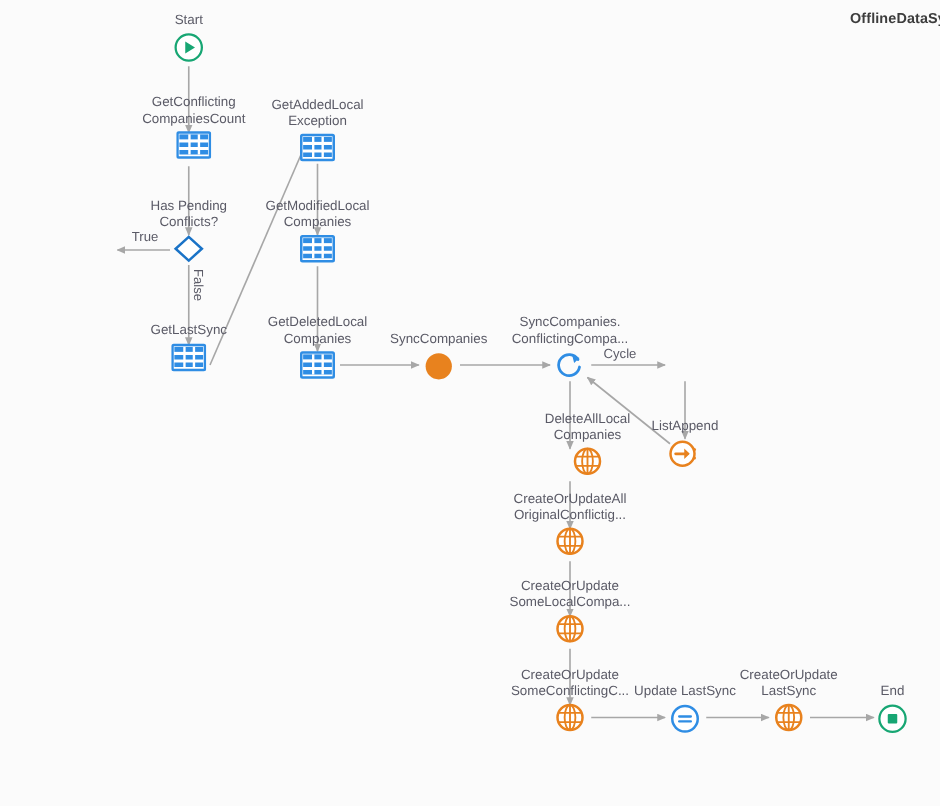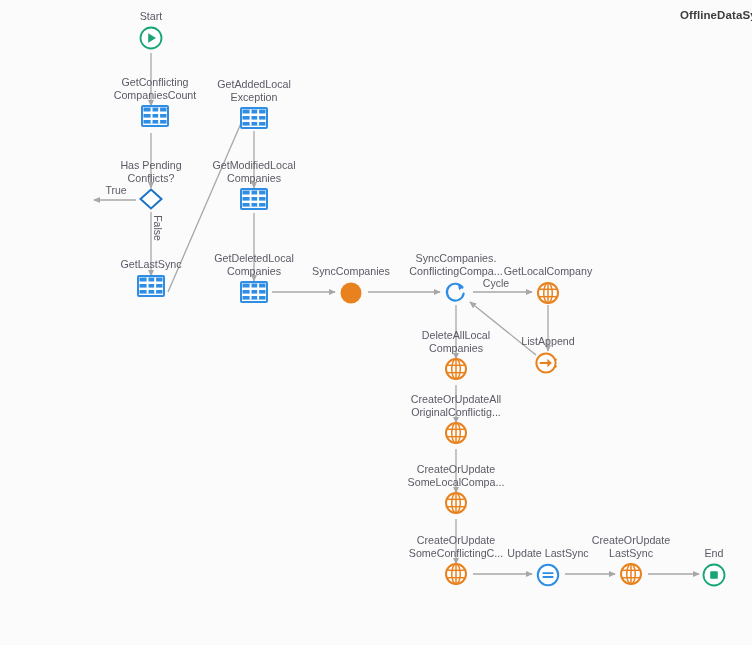--- a/index.html
+++ b/index.html
@@ -191,34 +191,22 @@
 
   <div class="node" style="left:351px;top:265px;">
     <div class="label">SyncCompanies</div>
     <div class="glyph">
       <svg width="26" height="26" viewBox="0 0 26 26">
         <circle cx="13" cy="13" r="10.5" fill="#e8821e"></circle>
       </svg>
     </div>
   </div>
 
-  <div class="node" style="left:548px;top:265px;">
-    <div class="label">GetLocalCompany</div>
-    <div class="glyph">
-      <svg width="26" height="26" viewBox="0 0 26 26">
-        <circle cx="13" cy="13" r="10" fill="#ffffff" stroke="#e8821e" stroke-width="2"></circle>
-        <ellipse cx="13" cy="13" rx="4.3" ry="10" fill="none" stroke="#e8821e" stroke-width="1.5"></ellipse>
-        <line x1="3.4" y1="9.3" x2="22.6" y2="9.3" stroke="#e8821e" stroke-width="1.5"></line>
-        <line x1="3.4" y1="16.7" x2="22.6" y2="16.7" stroke="#e8821e" stroke-width="1.5"></line>
-        <line x1="13" y1="3" x2="13" y2="23" stroke="#e8821e" stroke-width="1.5"></line>
-      </svg>
-    </div>
-  </div>
-
-  <div class="node" style="left:456px;top:329px;">
+
+  <div class="node" style="left:470px;top:329px;">
     <div class="label">DeleteAllLocal
 Companies</div>
     <div class="glyph">
       <svg width="26" height="26" viewBox="0 0 26 26">
         <circle cx="13" cy="13" r="10" fill="#ffffff" stroke="#e8821e" stroke-width="2"></circle>
         <ellipse cx="13" cy="13" rx="4.3" ry="10" fill="none" stroke="#e8821e" stroke-width="1.5"></ellipse>
         <line x1="3.4" y1="9.3" x2="22.6" y2="9.3" stroke="#e8821e" stroke-width="1.5"></line>
         <line x1="3.4" y1="16.7" x2="22.6" y2="16.7" stroke="#e8821e" stroke-width="1.5"></line>
         <line x1="13" y1="3" x2="13" y2="23" stroke="#e8821e" stroke-width="1.5"></line>
       </svg>

